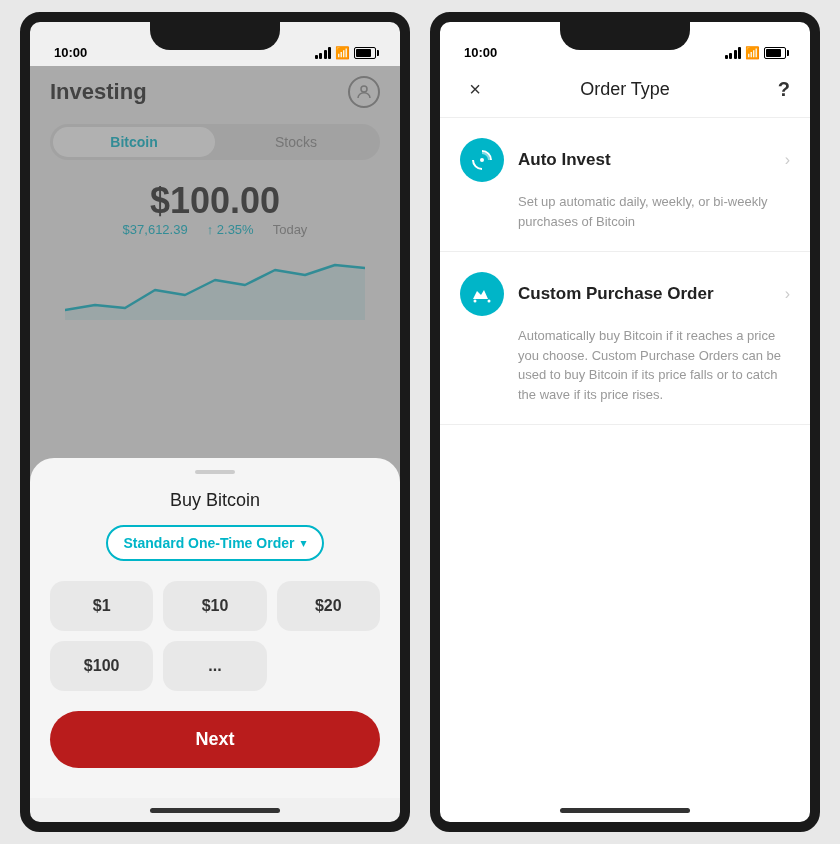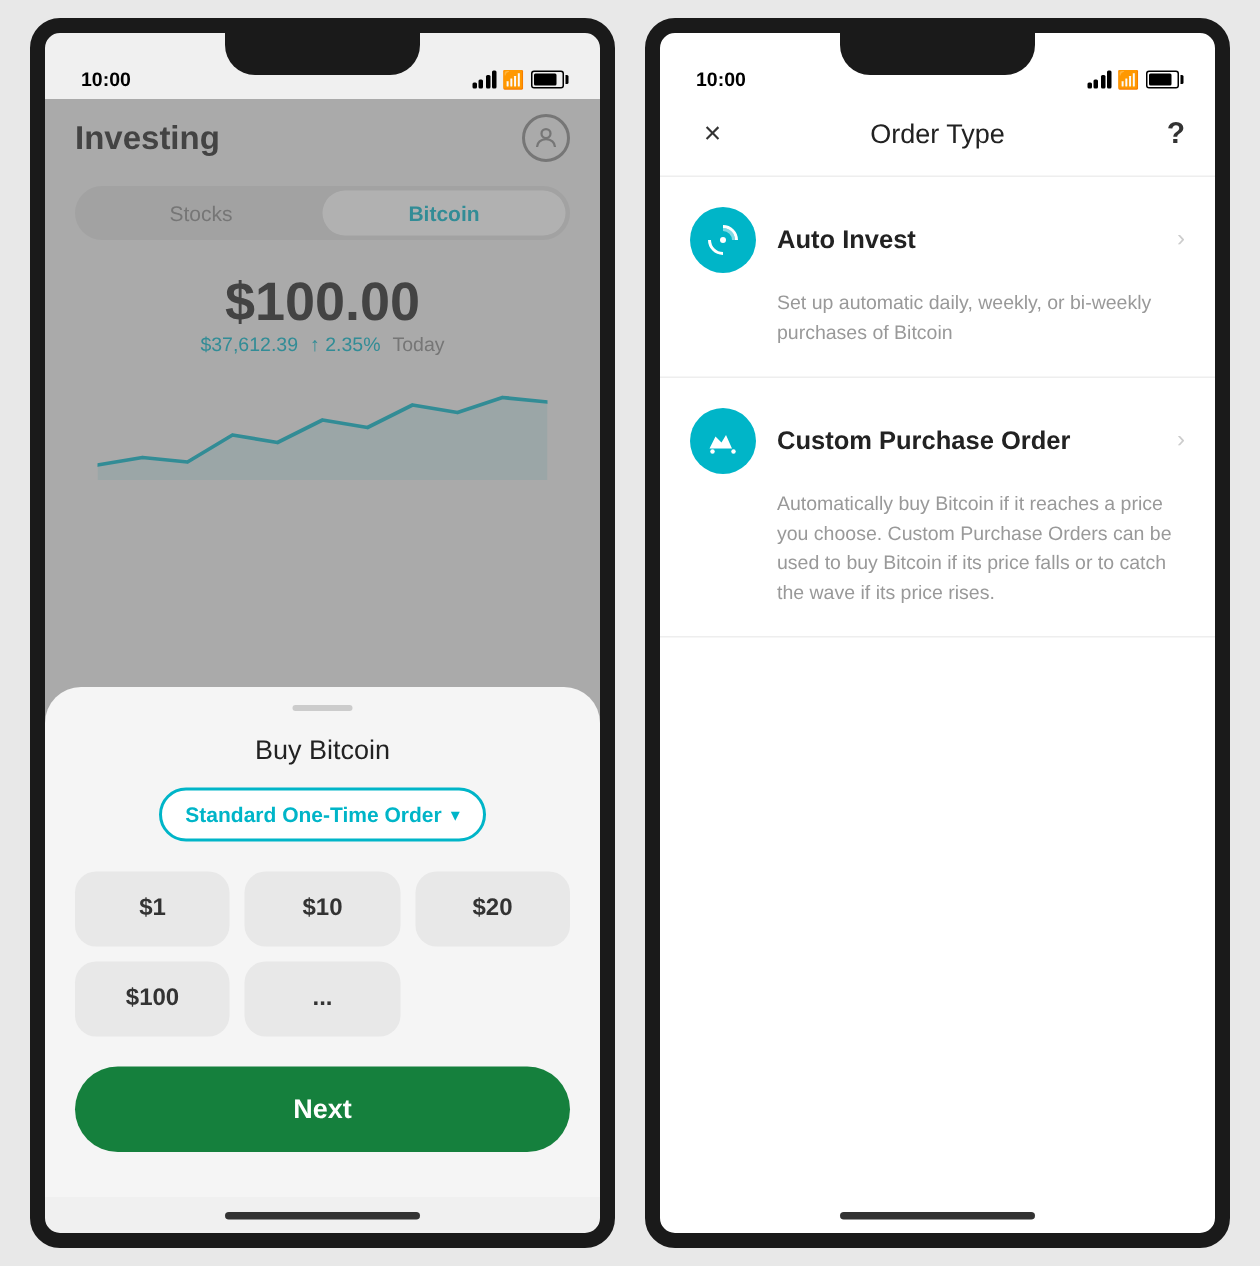--- a/index.html
+++ b/index.html
@@ -155,21 +155,21 @@
     }
     .price-main {
       font-size: 36px;
       font-weight: 700;
       color: #222;
     }
     .price-sub {
       display: flex;
       justify-content: center;
       align-items: center;
-      gap: 8px;
+      gap: 19px;
       font-size: 13px;
       color: #00b5c8;
     }
     .price-change {
       color: #00b5c8;
     }
     .price-date {
       color: #888;
     }
     .chart-area {
@@ -245,21 +245,21 @@
       border-radius: 14px;
       padding: 16px 10px;
       text-align: center;
       font-size: 16px;
       font-weight: 600;
       color: #333;
       cursor: pointer;
     }
     .next-btn {
       width: 100%;
-      background: #15803d;
+      background: #b91c1c;
       color: #fff;
       border-radius: 30px;
       padding: 18px;
       text-align: center;
       font-size: 18px;
       font-weight: 600;
       cursor: pointer;
     }
 
     
@@ -375,22 +375,22 @@
       <div class="investing-header">
         <span class="investing-title">Investing</span>
         <div class="user-icon">
           <svg width="18" height="18" viewBox="0 0 24 24" fill="none" stroke="#888" stroke-width="2">
             <circle cx="12" cy="8" r="4"></circle>
               <path d="M4 20c0-4 3.6-7 8-7s8 3 8 7"></path>
           </svg>
         </div>
       </div>
       <div class="tab-bar">
+        <div class="tab-item active">Bitcoin</div>
         <div class="tab-item">Stocks</div>
-        <div class="tab-item active">Bitcoin</div>
       </div>
       <div class="price-display">
         <div class="price-main">$100.00</div>
         <div class="price-sub">
           <span>$37,612.39</span>
           <span class="price-change">↑ 2.35%</span>
           <span class="price-date">Today</span>
         </div>
       </div>
       <div class="chart-area">

